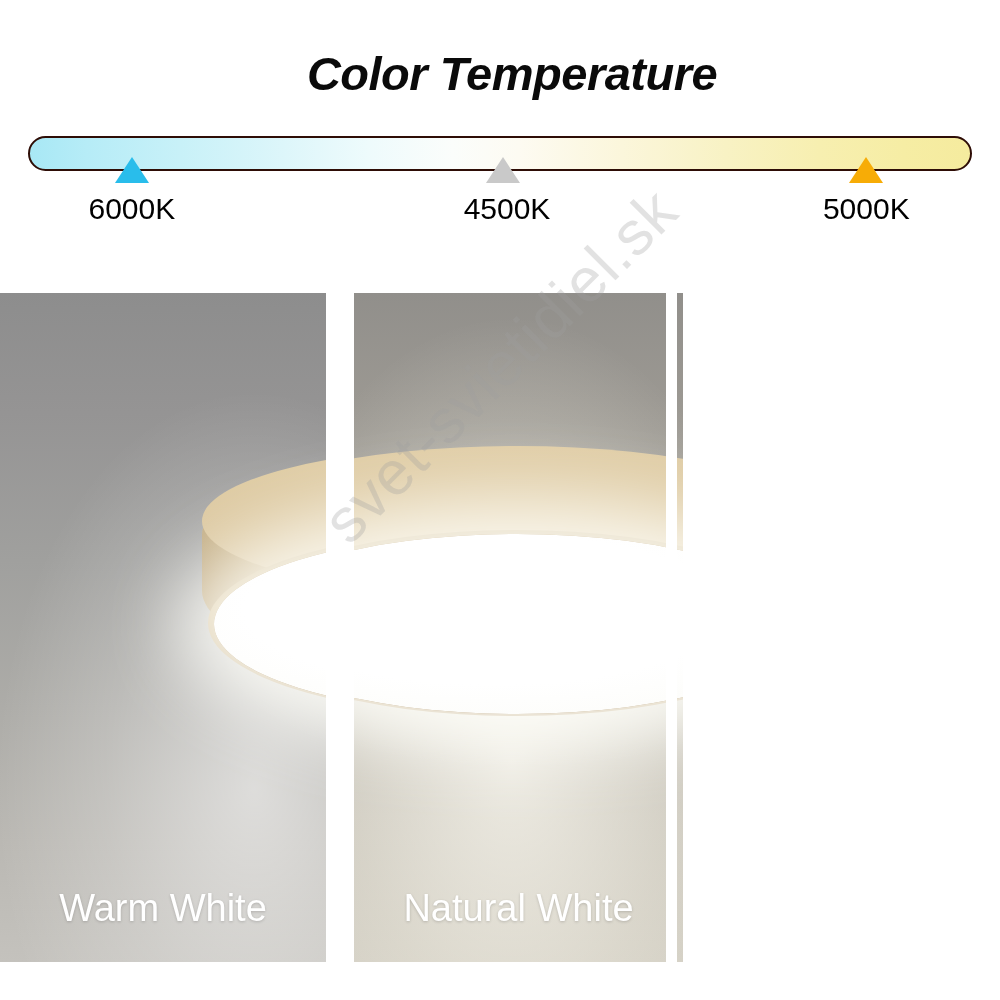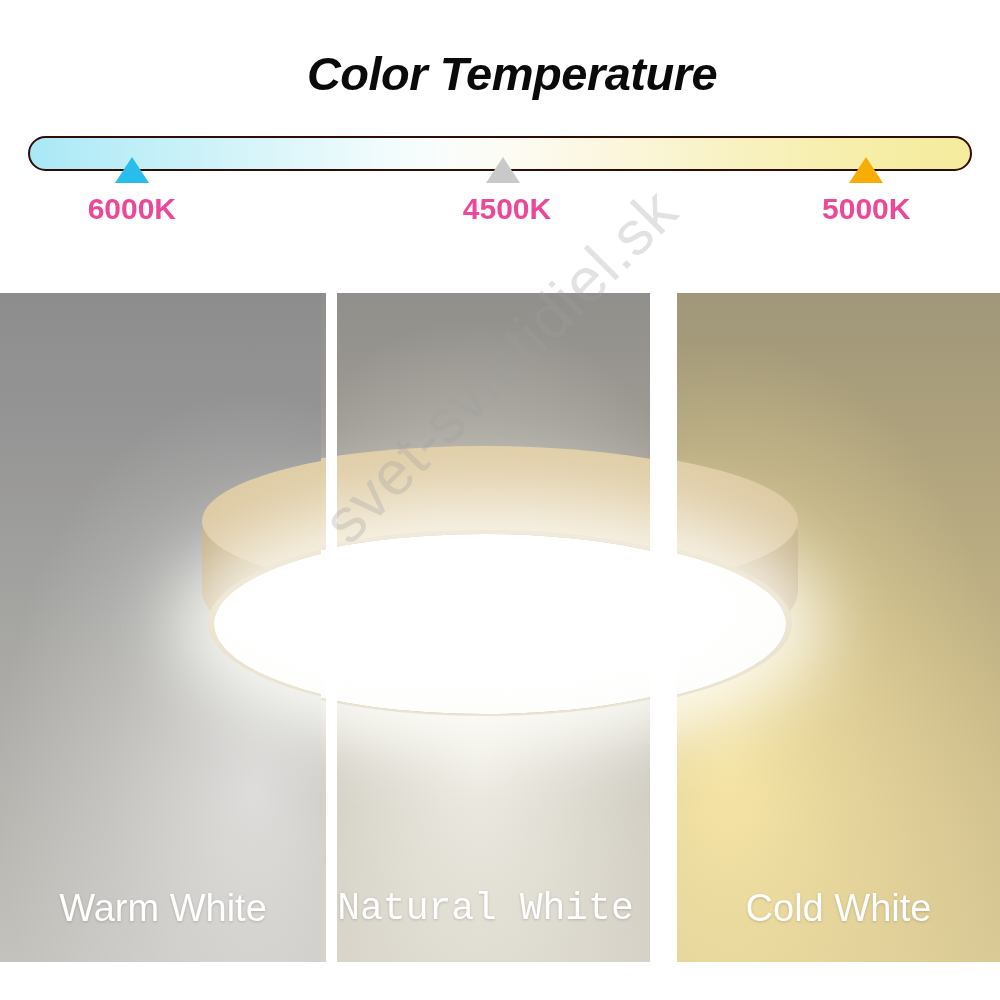--- a/index.html
+++ b/index.html
@@ -50,33 +50,33 @@
     border-left:17px solid transparent;
     border-right:17px solid transparent;
   }
   .marker.cyan{border-bottom:26px solid #29bdeb;}
   .marker.gray{border-bottom:26px solid #c9c9c9;}
   .marker.amber{border-bottom:26px solid #f7ac06;}
 
   .ct-label{
     position:absolute;
     font-size:30px;
-    font-weight:bold;
-    color:#ec4899;
+    font-weight:normal;
+    color:#000000;
     text-align:left;
     white-space:nowrap;
     transform:translateX(-50%);
   }
 
   
   .strip{position:absolute;left:0;top:293px;width:1000px;height:707px;overflow:hidden;}
 
   .panel{position:absolute;top:0;height:669px;overflow:hidden;}
   .panel.p1{left:0;width:326px;}
-  .panel.p2{left:321px;width:329px;font-family:Liberation Mono, monospace;}
+  .panel.p2{left:354px;width:329px;}
   .panel.p3{left:677px;width:323px;}
 
   .panel-bg{position:absolute;inset:0;}
 
   .bg-cool{
     background:
       radial-gradient(ellipse 120% 90% at 78% 74%, rgba(255,255,255,0.55) 0%, rgba(255,255,255,0.20) 38%, rgba(255,255,255,0) 66%),
       linear-gradient(to bottom, #8d8d8d 0%, #959494 18%, #a0a09e 40%, #adaca8 62%, #bab8b3 82%, #c4c2bd 100%);
   }
   .bg-neutral{
@@ -216,34 +216,20 @@
           <div class="lamp-body"></div>
           <div class="lamp-body-shade"></div>
           <div class="lamp-top"></div>
           <div class="lamp-rim"></div>
           <div class="lamp-diffuser"></div>
         </div>
       </div>
       <div class="caption">Natural White</div>
     </div>
 
-    <div class="panel p3">
-      <div class="panel-bg bg-warm"></div>
-      <div class="lamp-layer">
-        <div class="lamp">
-          <div class="lamp-glow"></div>
-          <div class="lamp-body"></div>
-          <div class="lamp-body-shade"></div>
-          <div class="lamp-top"></div>
-          <div class="lamp-rim"></div>
-          <div class="lamp-diffuser"></div>
-        </div>
-      </div>
-      <div class="caption">Cold White</div>
-    </div>
 
     <div class="divider" style="left:326px;top:0;"></div>
     <div class="divider" style="left:666px;top:0;"></div>
   </div>
 
   <div class="watermark">svet-svietidiel.sk</div>
 
 </div>
 
 </body></html>

